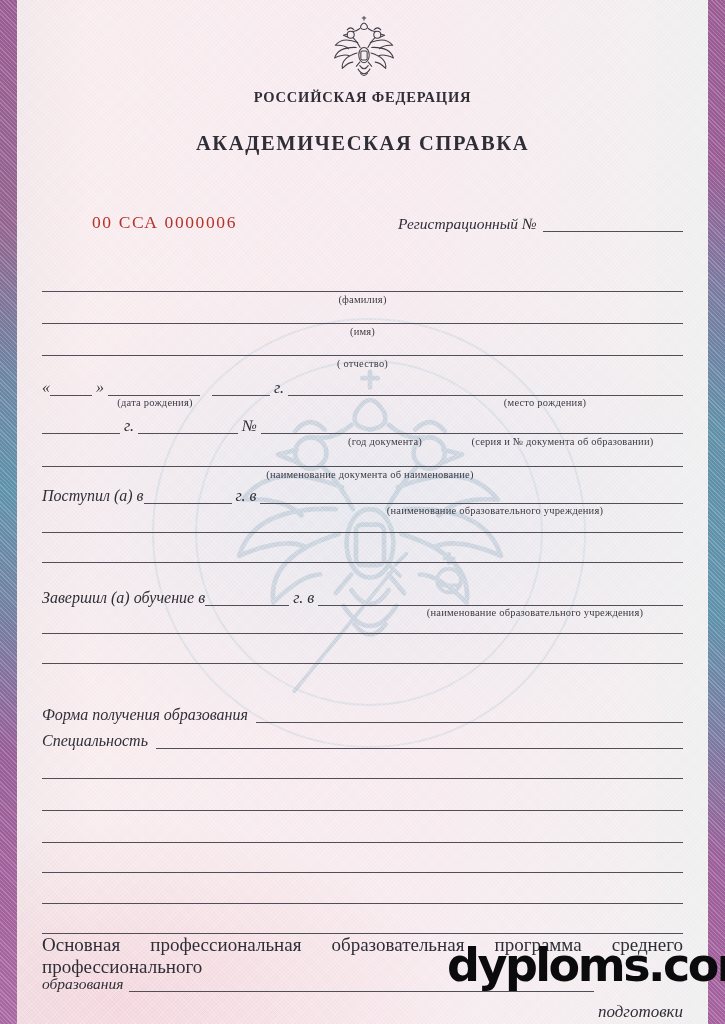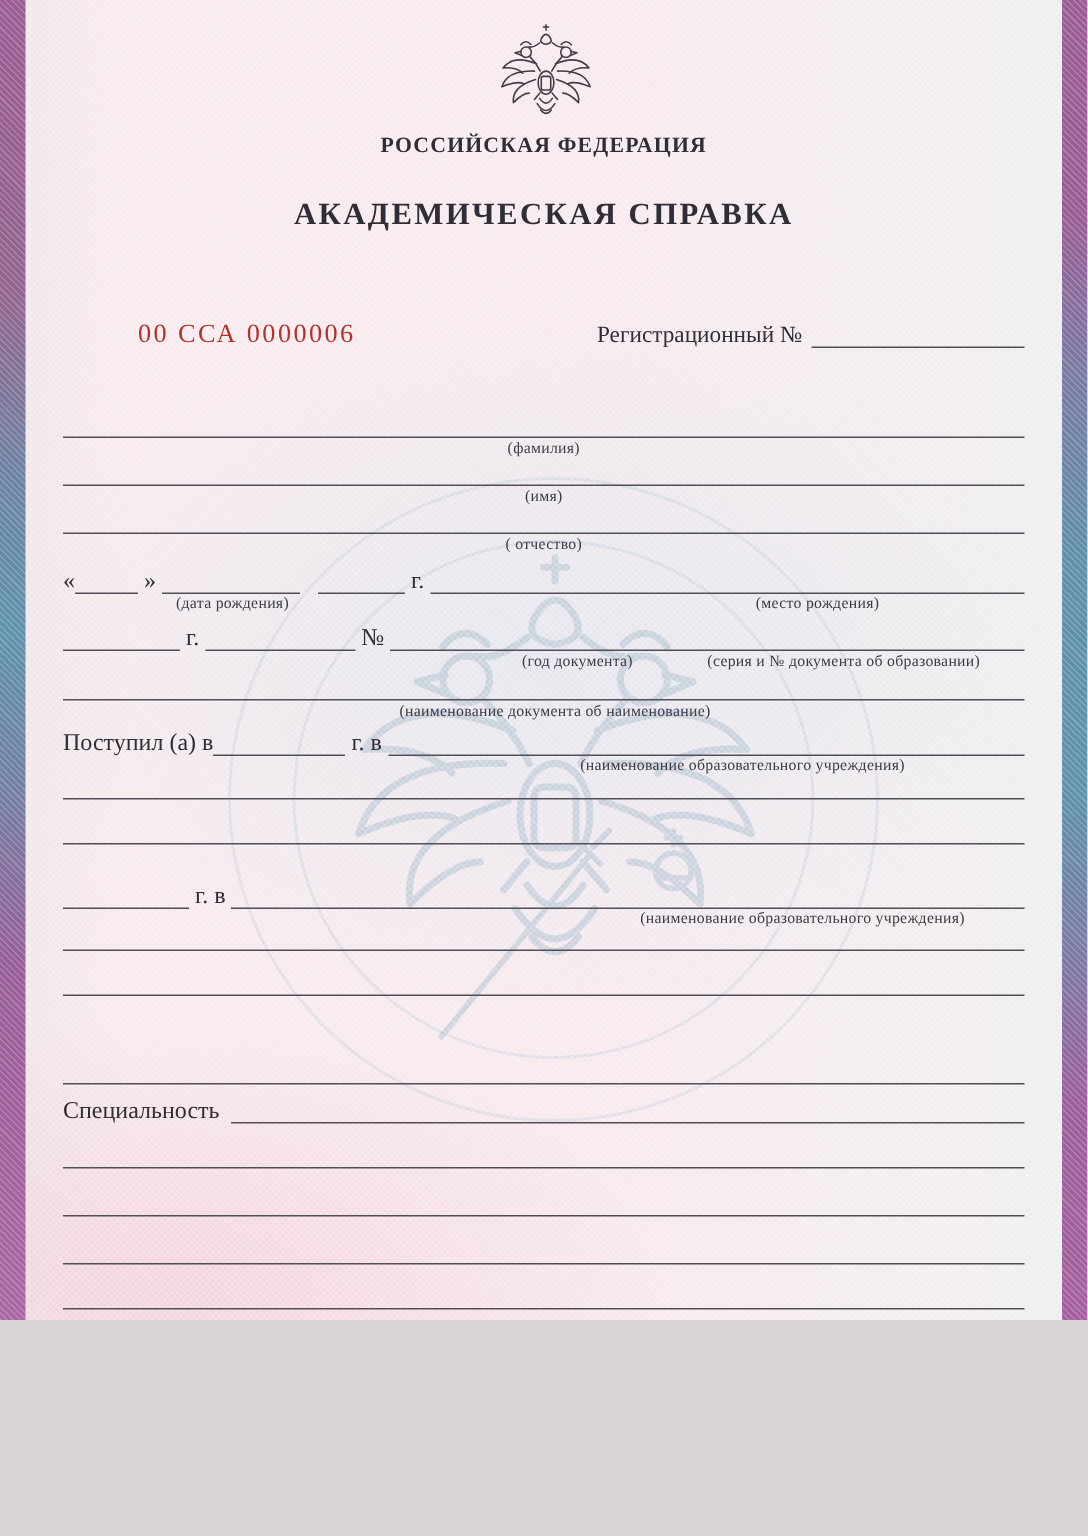--- a/index.html
+++ b/index.html
@@ -1,17 +1,17 @@
 <!DOCTYPE html>
 <html><head>
 <meta charset="utf-8">
 <style>
   html,body{margin:0;padding:0;background:#d8d4d6;}
   .page{
-    position:relative;width:725px;height:880px;overflow:hidden;
+    position:relative;width:725px;height:1024px;overflow:hidden;
     font-family:"Liberation Serif","DejaVu Serif",serif;color:#2f2e37;
     background:
       radial-gradient(ellipse 560px 300px at 16% 98%, rgba(238,196,206,.55), rgba(238,196,206,0) 62%),
       radial-gradient(ellipse 520px 340px at 50% 50%, rgba(215,228,238,.55), rgba(215,228,238,0) 70%),
       linear-gradient(90deg,#efe5e8 0%,#f8ebee 12%,#f7eaee 58%,#f2edef 90%,#edeff0 100%);
   }
   .page::after{
     content:"";position:absolute;inset:0;pointer-events:none;
     background-image:
       repeating-linear-gradient(45deg, rgba(255,255,255,.16) 0 1px, transparent 1px 3px),
@@ -27,21 +27,21 @@
     linear-gradient(180deg,#9a5c93 0%,#9a5c95 16%,#7a7aa0 28%,#6190a9 42%,#5f92ab 60%,#7b7ba2 72%,#9c5f99 84%,#a5619d 100%);}
   .abs{position:absolute;}
   .center{left:0;right:0;text-align:center;}
   .country{top:89px;font-weight:bold;font-size:14.5px;letter-spacing:.8px;}
   .title{top:132px;font-weight:bold;font-size:20.5px;letter-spacing:1.6px;}
   .serial{top:212px;left:92px;font-size:17.5px;letter-spacing:1.6px;color:#b4322c;}
   .hr{position:absolute;border-bottom:1px solid #514e58;height:0;}
   .full{left:42px;right:42px;}
   .cap{position:absolute;font-size:10.5px;color:#3c3b45;text-align:center;letter-spacing:.2px;}
   .frow{position:absolute;left:42px;right:42px;display:flex;align-items:stretch;height:18px;}
-  .frow .t{white-space:nowrap;font-size:16px;line-height:19px;}
+  .frow .t{white-space:nowrap;font-size:16px;line-height:19px;font-style:italic;}
   .frow .t.pad{padding:0 4px;}
   .frow .ls{border-bottom:1px solid #514e58;flex:0 0 auto;}
   .frow .lf{border-bottom:1px solid #514e58;flex:1 1 auto;}
   .frow .gap{flex:0 0 12px;}
   .reg-row{left:398px;}
   .ring{position:absolute;border:2px solid rgba(168,194,212,.28);border-radius:50%;z-index:0;}
   .wm-eagle{position:absolute;left:212px;top:362px;width:316px;height:344px;color:#b2c3d1;opacity:.58;z-index:0;}
   .emblem-small{position:absolute;left:329px;top:14px;width:70px;height:78px;color:#403f47;z-index:2;}
   .content{position:relative;z-index:2;}
   .para1{top:934px;left:42px;width:641px;font-size:19px;text-align:justify;text-align-last:justify;word-spacing:4px;}
@@ -149,30 +149,32 @@
       <span class="ls" style="flex-basis:88px;"></span>
       <span class="t pad">г. в</span>
       <span class="lf"></span>
     </div>
     <div class="cap" style="top:505px;left:330px;width:330px;">(наименование образовательного учреждения)</div>
 
     <div class="hr full" style="top:532px;"></div>
     <div class="hr full" style="top:562px;"></div>
 
     <div class="frow" style="top:588px;">
+      <span class="t">Завершил (а) обучение в</span>
       <span class="ls" style="flex-basis:84px;"></span>
       <span class="t pad">г. в</span>
       <span class="lf"></span>
     </div>
     <div class="cap" style="top:607px;left:385px;width:300px;">(наименование образовательного учреждения)</div>
 
     <div class="hr full" style="top:633px;"></div>
     <div class="hr full" style="top:663px;"></div>
 
     <div class="frow" style="top:705px;">
+      <span class="t" style="padding-right:8px;">Форма получения образования</span>
       <span class="lf"></span>
     </div>
     <div class="frow" style="top:731px;">
       <span class="t" style="padding-right:8px;">Специальность</span>
       <span class="lf"></span>
     </div>
 
     <div class="hr full" style="top:778px;"></div>
     <div class="hr full" style="top:810px;"></div>
     <div class="hr full" style="top:842px;"></div>

